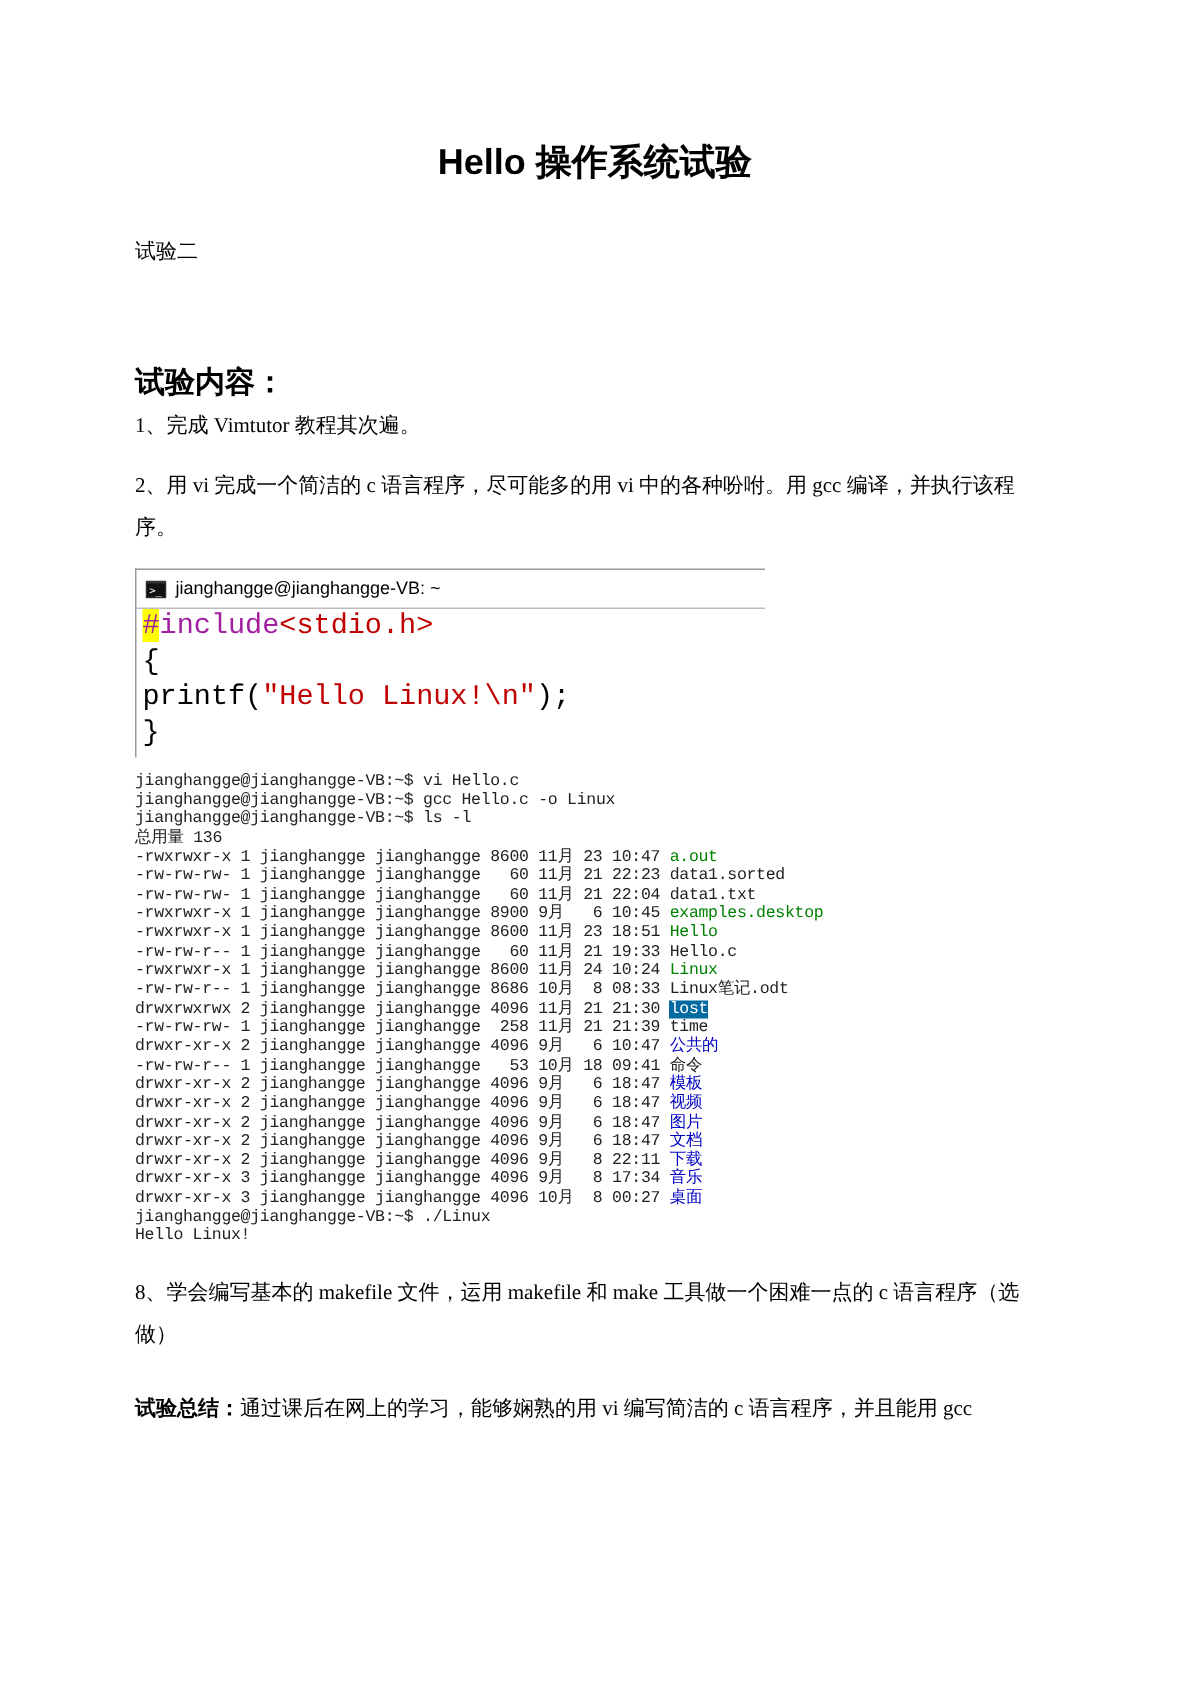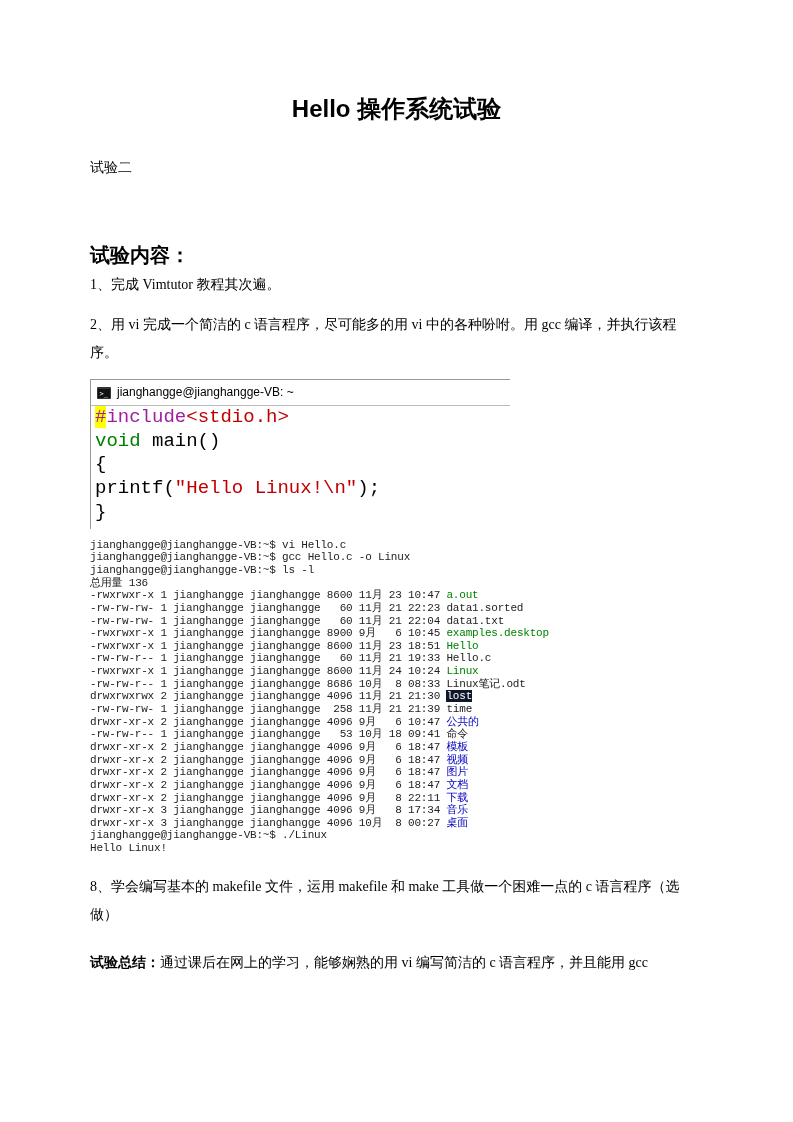--- a/index.html
+++ b/index.html
@@ -68,21 +68,21 @@
     font-family: "Courier New", monospace;
     font-size: 11px;
     line-height: 1.15;
     white-space: pre;
     color: #222;
     margin: 6px 0 18px 0;
     letter-spacing: -0.2px;
   }
   .terminal .t-green  { color: #008000; }
   .terminal .t-blue   { color: #0000c0; }
-  .terminal .t-bgreen { background: #0f172a; color: #fff; }
+  .terminal .t-bgreen { background: #0369a1; color: #fff; }
   .icon-terminal {
     width: 14px; height: 12px;
     display: inline-block;
   }
 </style>
 </head>
 <body>
 
 <h1 class="title">Hello 操作系统试验</h1>
 <div class="subtitle">试验二</div>
@@ -98,21 +98,20 @@
       <svg viewBox="0 0 14 12">
           <rect x="0" y="0" width="14" height="12" fill="#333" rx="1"></rect>
           <rect x="1" y="2" width="12" height="9" fill="#111"></rect>
           <text x="2.5" y="9" font-size="7" fill="#fff" font-family="monospace">&gt;_</text>
         </svg>
     </span>
     <span>jianghangge@jianghangge-VB: ~</span>
   </div>
   <div class="code-body">
     <div><span class="hl-yellow clr-purple">#</span><span class="clr-purple">include</span><span class="clr-red">&lt;</span><span class="clr-red">stdio.h</span><span class="clr-red">&gt;</span></div>
-    <div><span class="clr-green">void</span><span> main()</span></div>
     <div>{</div>
     <div><span>printf(</span><span class="clr-red">"Hello Linux!\n"</span><span>);</span></div>
     <div>}</div>
   </div>
 </div>
 
 <div class="terminal"><span>jianghangge@jianghangge-VB:~$ vi Hello.c</span>
 <span>jianghangge@jianghangge-VB:~$ gcc Hello.c -o Linux</span>
 <span>jianghangge@jianghangge-VB:~$ ls -l</span>
 <span>总用量 136</span>

